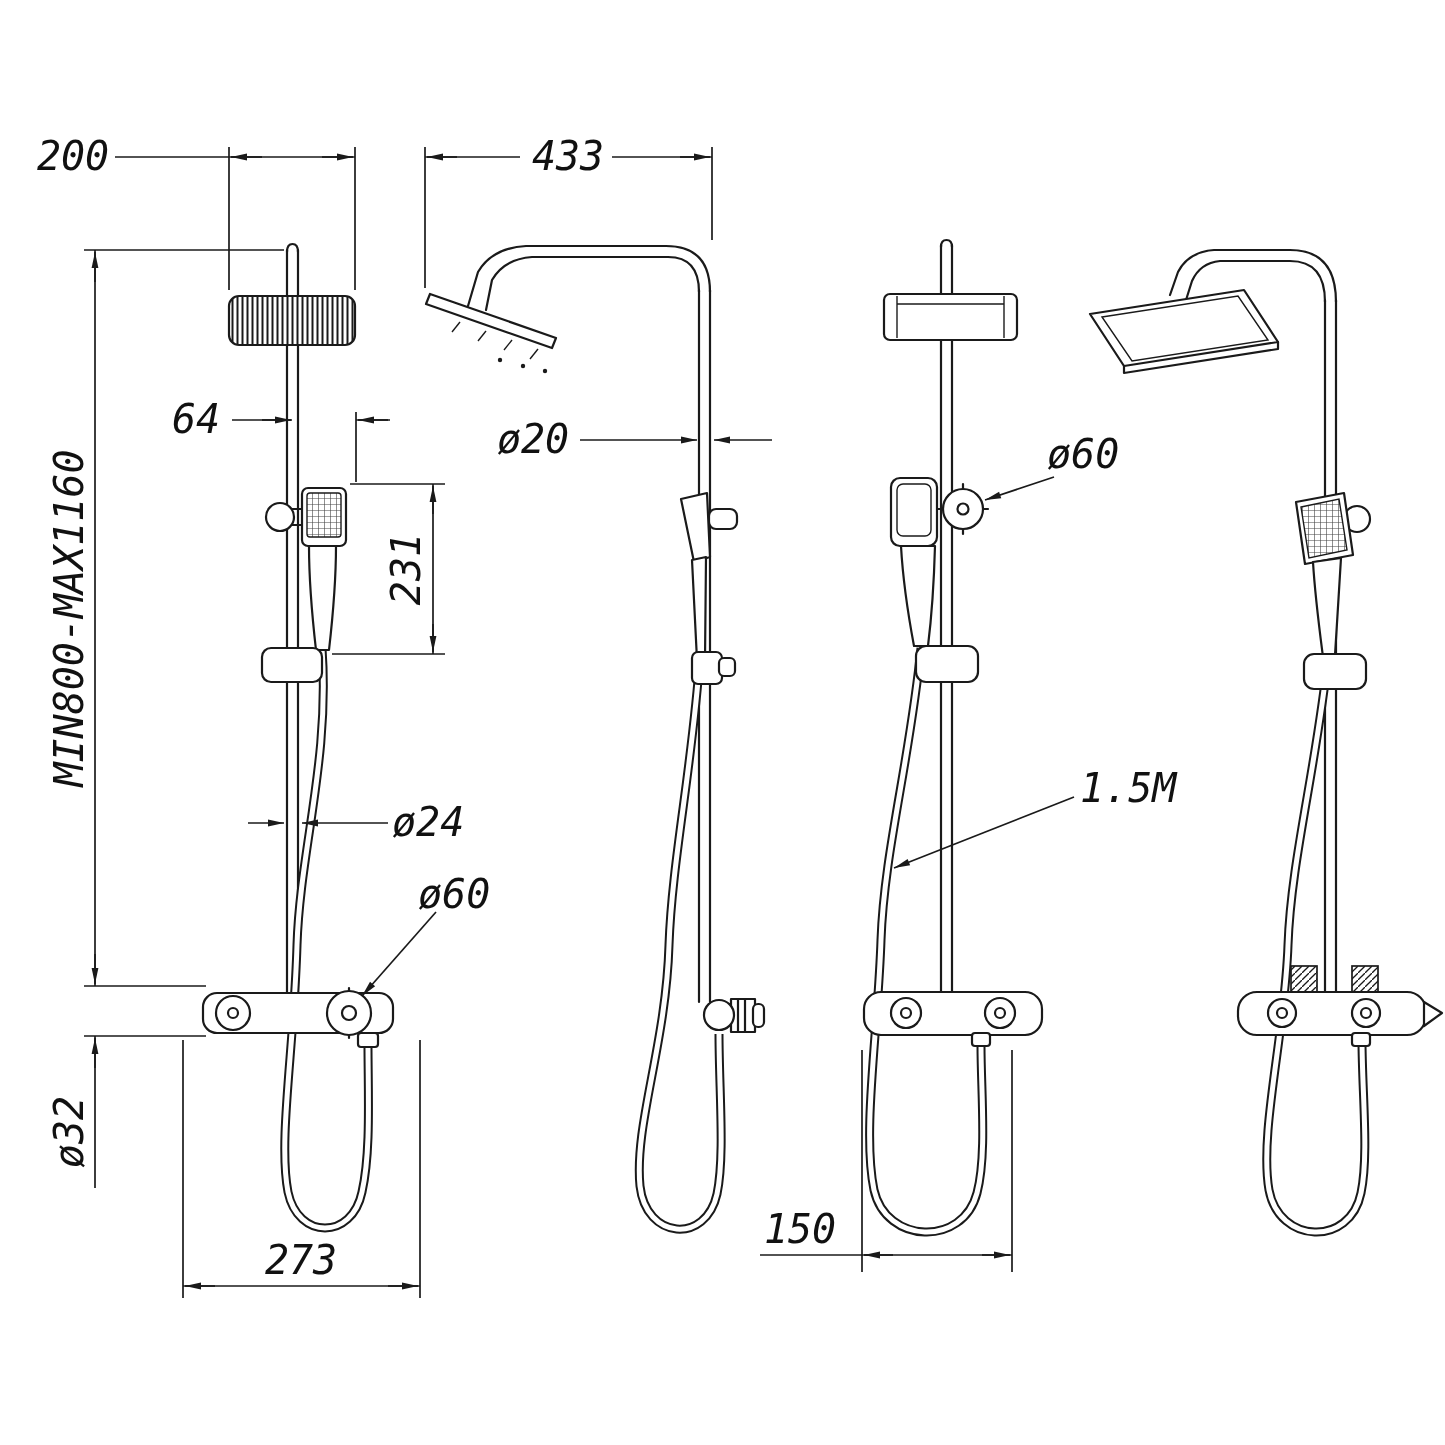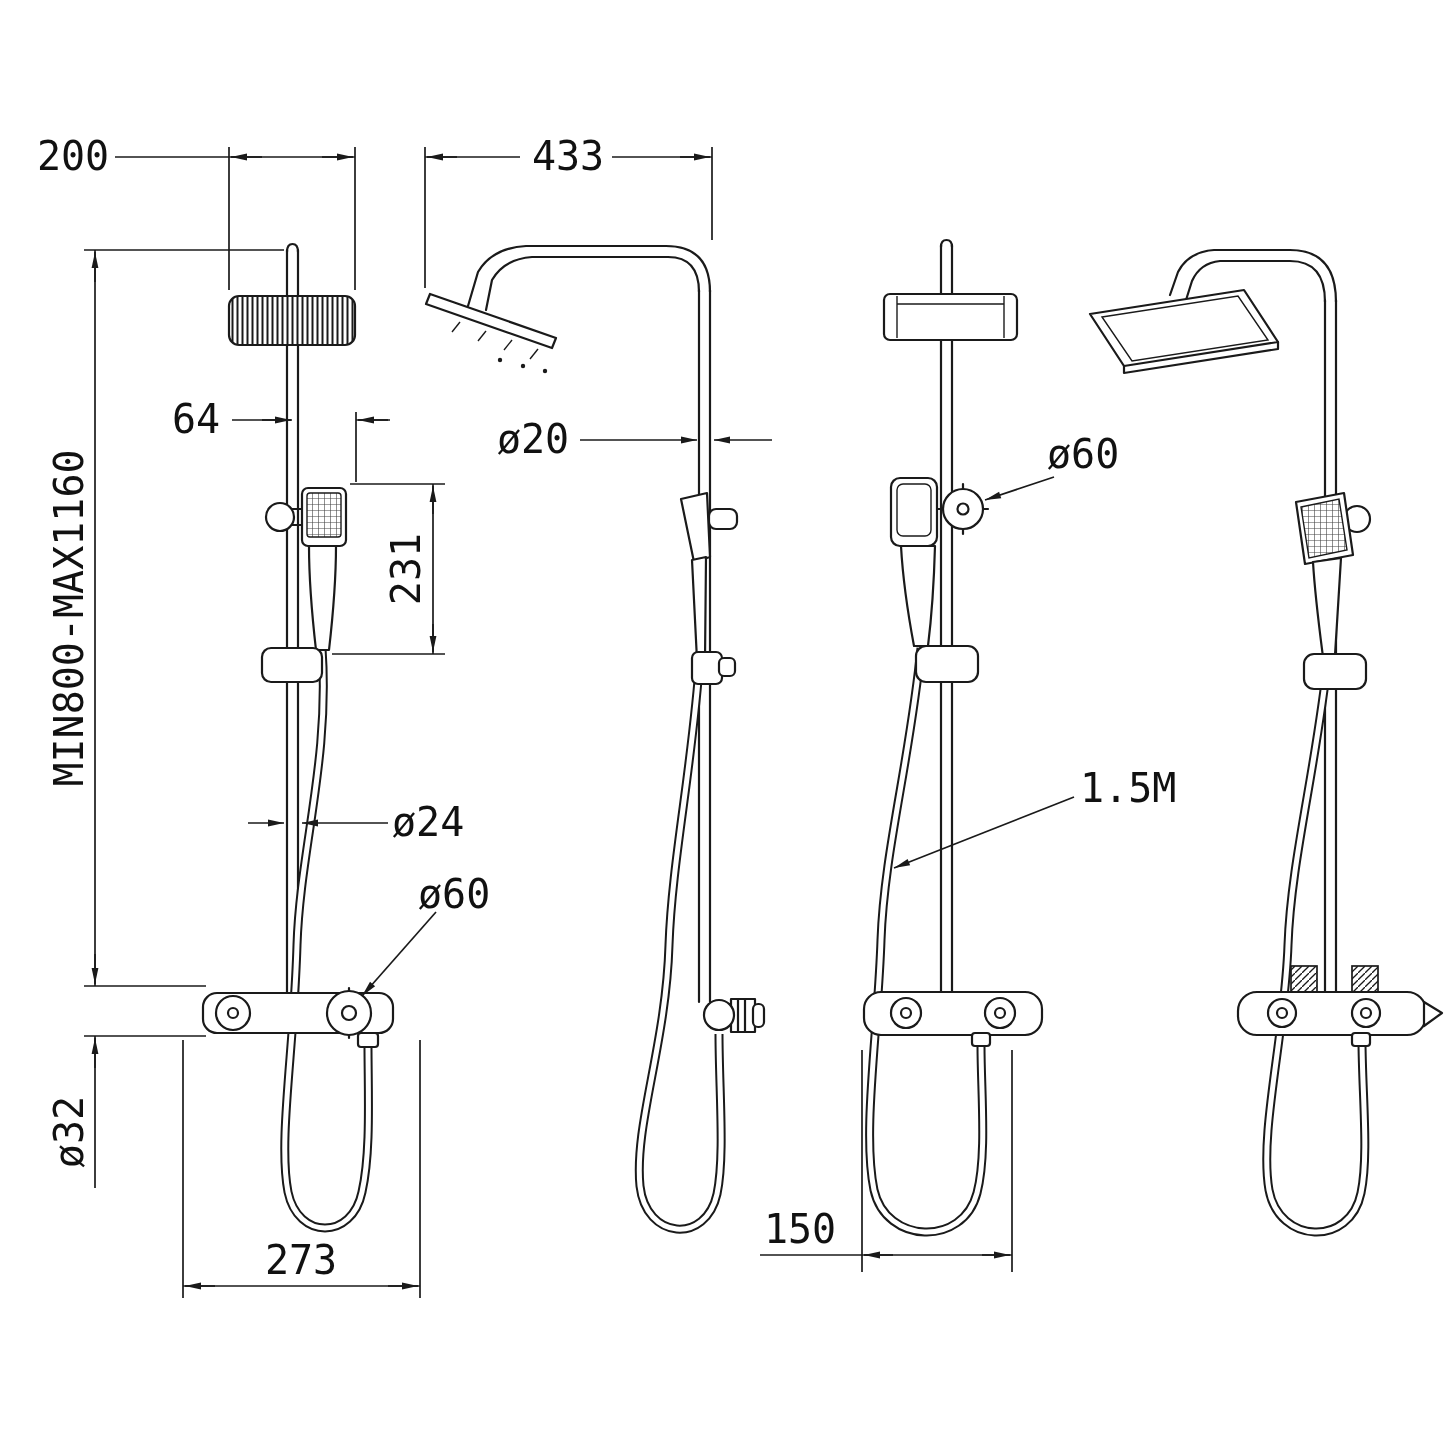--- a/index.html
+++ b/index.html
@@ -1,16 +1,16 @@
 <!DOCTYPE html>
 <html><head>
 <meta charset="utf-8">
 <style>
   html,body{margin:0;padding:0;background:#ffffff;}
-  .canvas{width:1389px;height:1445px;background:#ffffff;position:relative;}
+  .canvas{width:1389px;height:1445px;background:#ffffff;position:relative;font-style:italic;}
   .ol  {fill:none;stroke:#1a1a1a;stroke-width:2.2;stroke-linejoin:round;stroke-linecap:round;}
   .olf {fill:#ffffff;stroke:#1a1a1a;stroke-width:2.2;stroke-linejoin:round;}
   .thin{fill:none;stroke:#1a1a1a;stroke-width:1.4;}
   .dim {fill:none;stroke:#1a1a1a;stroke-width:1.7;}
   .hoseO{fill:none;stroke:#1a1a1a;stroke-width:9;}
   .hoseI{fill:none;stroke:#ffffff;stroke-width:5;}
   .dot{fill:#1a1a1a;stroke:none;}
   .dtext{font-family:"DejaVu Sans Mono","Liberation Mono",monospace;font-size:40px;fill:#111111;}
 </style>
 </head>

